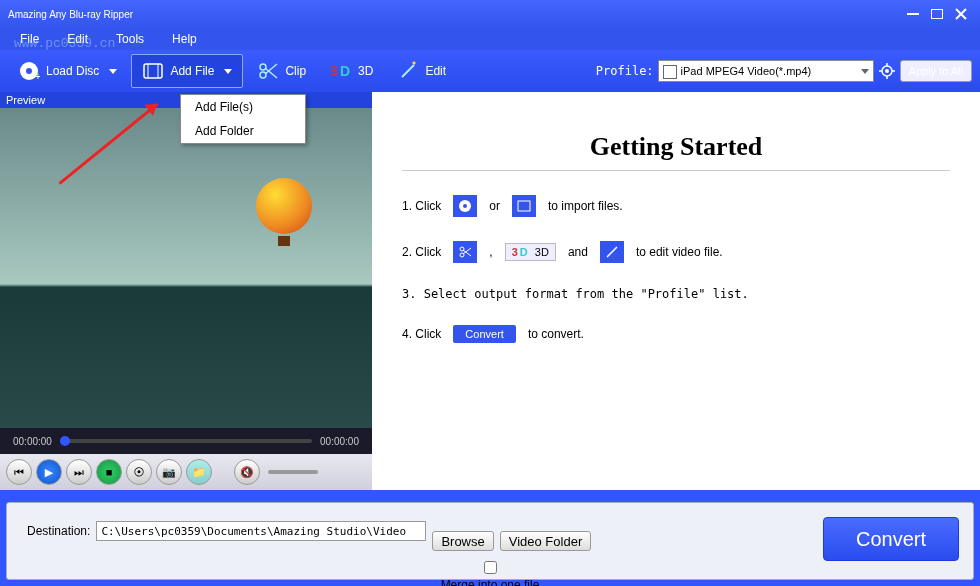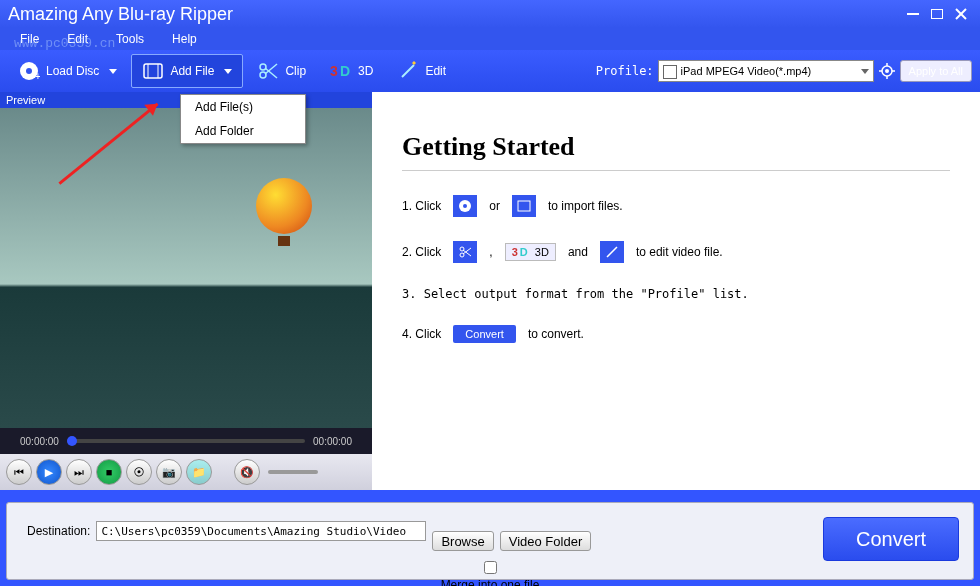--- a/index.html
+++ b/index.html
@@ -1,18 +1,18 @@
 <!DOCTYPE html>
 <html><head>
 <meta charset="utf-8">
 <style>
 * { margin: 0; padding: 0; box-sizing: border-box; font-family: "Segoe UI", Tahoma, sans-serif; }
 body { background: #3355ff; width: 980px; height: 586px; overflow: hidden; position: relative; }
 
-.titlebar { height: 28px; background: linear-gradient(#4466ff,#3355ee); display: flex; align-items: center; padding: 0 8px; color: #fff; font-size: 18px; }
+.titlebar { height: 28px; background: linear-gradient(#4466ff,#3355ee); display: flex; align-items: center; padding: 0 8px; color: #fff; font-size: 10px; }
 .titlebar .title { flex: 1; }
 .titlebar .winbtn { width: 22px; height: 18px; margin-left: 2px; display: flex; align-items: center; justify-content: center; cursor: pointer; }
 
 .menubar { height: 22px; background: #3355ee; display: flex; align-items: center; padding: 0 6px; color: #fff; font-size: 12px; }
 .menubar .mitem { padding: 2px 14px; cursor: pointer; }
 
 .toolbar { height: 42px; background: linear-gradient(#3a5cff,#2a4cee); display: flex; align-items: center; padding: 0 8px; gap: 4px; color: #fff; font-size: 12px; }
 .tbtn { height: 34px; display: flex; align-items: center; gap: 6px; padding: 0 10px; cursor: pointer; border-radius: 2px; position: relative; }
 .tbtn.active { background: #2244dd; border: 1px solid #88aaff; }
 .tbtn .ticon { width: 22px; height: 22px; display: flex; align-items: center; justify-content: center; }
@@ -29,31 +29,31 @@
 .dropdown-menu .dmitem { padding:5px 14px; font-size:12px; cursor:pointer; color:#000; }
 
 .content { display:flex; height:398px; }
 .left { width:372px; background:#000; display:flex; flex-direction:column; }
 .preview-label { background:#2244dd; color:#fff; font-size:11px; padding:2px 6px; }
 .video-area { flex:1; background:linear-gradient(#6a8a8a 0%,#a8c8c0 55%,#1a3a3a 56%,#2a4a4a 100%); position:relative; }
 .balloon { position:absolute; top:70px; right:60px; width:56px; height:70px; }
 .balloon .env { width:56px; height:56px; border-radius:50%; background:radial-gradient(circle at 35% 30%,#ffdd33,#ee8822 60%,#cc4411); }
 .balloon .basket { width:12px; height:10px; background:#663311; margin:2px auto 0; }
 .arrow-annot { position:absolute; top:120px; left:40px; transform:rotate(-30deg); z-index:15; }
-.time-bar { height:26px; background:#1a1a2a; display:flex; align-items:center; padding:0 20px; color:#ccc; font-size:10px; font-family:monospace; gap:8px; }
+.time-bar { height:26px; background:#1a1a2a; display:flex; align-items:center; padding:0 13px; color:#ccc; font-size:10px; font-family:monospace; gap:8px; }
 .time-bar .track { flex:1; height:4px; background:#444; border-radius:2px; position:relative; }
 .time-bar .track .thumb { position:absolute; left:0; top:-3px; width:10px; height:10px; border-radius:50%; background:#3355ff; }
 .controls { height:36px; background:linear-gradient(#e8e8f0,#d0d0dd); display:flex; align-items:center; padding:0 6px; gap:4px; }
 .cbtn { width:26px; height:26px; border-radius:50%; background:linear-gradient(#fff,#ccc); border:1px solid #999; display:flex; align-items:center; justify-content:center; cursor:pointer; font-size:11px; }
 .cbtn.play { background:radial-gradient(#3388ff,#1155cc); color:#fff; }
 .cbtn.stop { background:radial-gradient(#33cc66,#119944); }
 .vol-track { width:50px; height:4px; background:#999; border-radius:2px; margin-left:4px; }
 
 .right { flex:1; background:#fff; padding:40px 30px; color:#000; }
-.gs-title { font-size:26px; font-weight:bold; font-family:Georgia,serif; border-bottom:1px solid #ccc; padding-bottom:8px; margin-bottom:24px; }
+.gs-title { font-size:26px; font-weight:bold; font-family:Georgia,serif; border-bottom:1px solid #ccc; padding-bottom:8px; margin-bottom:24px;text-align:center; }
 .step { font-size:12px; font-family:monospace; margin-bottom:24px; display:flex; align-items:center; gap:12px; flex-wrap:wrap; }
 .step .inline-icon { width:24px; height:22px; background:#3355ee; display:inline-flex; align-items:center; justify-content:center; vertical-align:middle; }
 .step .inline-3d { background:#eef; border:1px solid #bbb; padding:2px 6px; font-size:11px; display:inline-flex; align-items:center; gap:2px; }
 .step .inline-convert { background:#3355ee; color:#fff; padding:3px 12px; font-size:11px; border-radius:2px; }
 
 .bottom { position:absolute; left:6px; right:6px; bottom:6px; height:78px; background:#eef0f8; border:1px solid #aab; border-radius:3px; padding:8px 20px; display:flex; align-items:flex-start; }
 .dest-row { display:flex; align-items:center; gap:6px; font-size:12px; font-family:monospace; }
 .dest-row input[type=text] { height:20px; border:1px solid #999; padding:0 4px; font-size:11px; font-family:monospace; width:330px; }
 .small-btn { height:20px; border:1px solid #999; background:linear-gradient(#fff,#ddd); border-radius:3px; padding:0 8px; font-size:13px; cursor:pointer;margin-top:20px; }
 .merge-row { display:flex; align-items:center; gap:4px; font-size:12px; font-family:monospace; margin-top:10px;flex-direction:column; }

